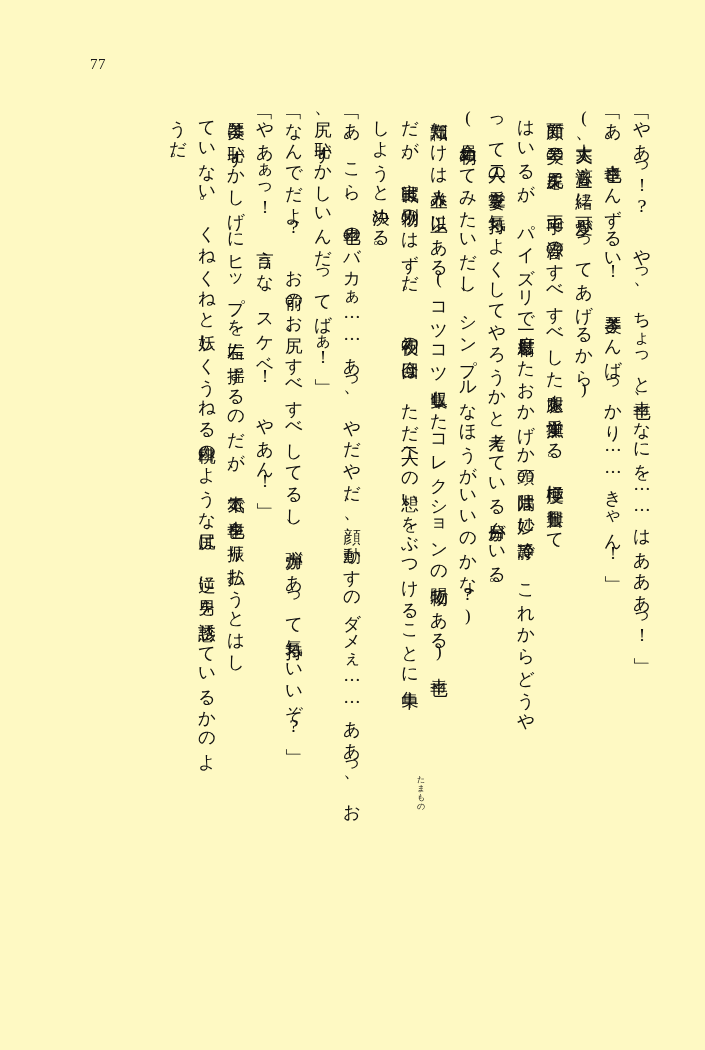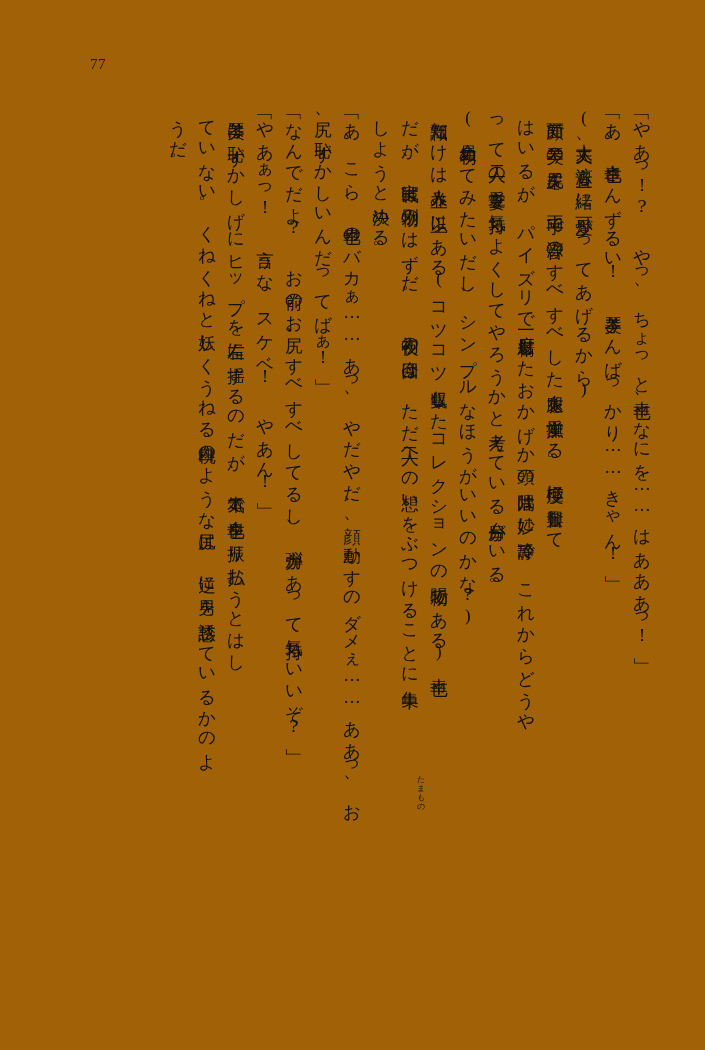--- a/index.html
+++ b/index.html
@@ -12,21 +12,21 @@
     height: 1050px;
     font-family: "Liberation Serif", "DejaVu Serif", serif;
     color: #111111;
     overflow: hidden;
     position: relative;
   }
   .page {
     position: relative;
     width: 705px;
     height: 1050px;
-    background: #a16207;
+    background: #fef9c3;
     box-sizing: border-box;
   }
   .page-number {
     position: absolute;
     top: 56px;
     left: 90px;
     font-size: 15px;
     letter-spacing: 0.5px;
     color: #1a1a1a;
     font-family: "Liberation Serif", "DejaVu Serif", serif;

